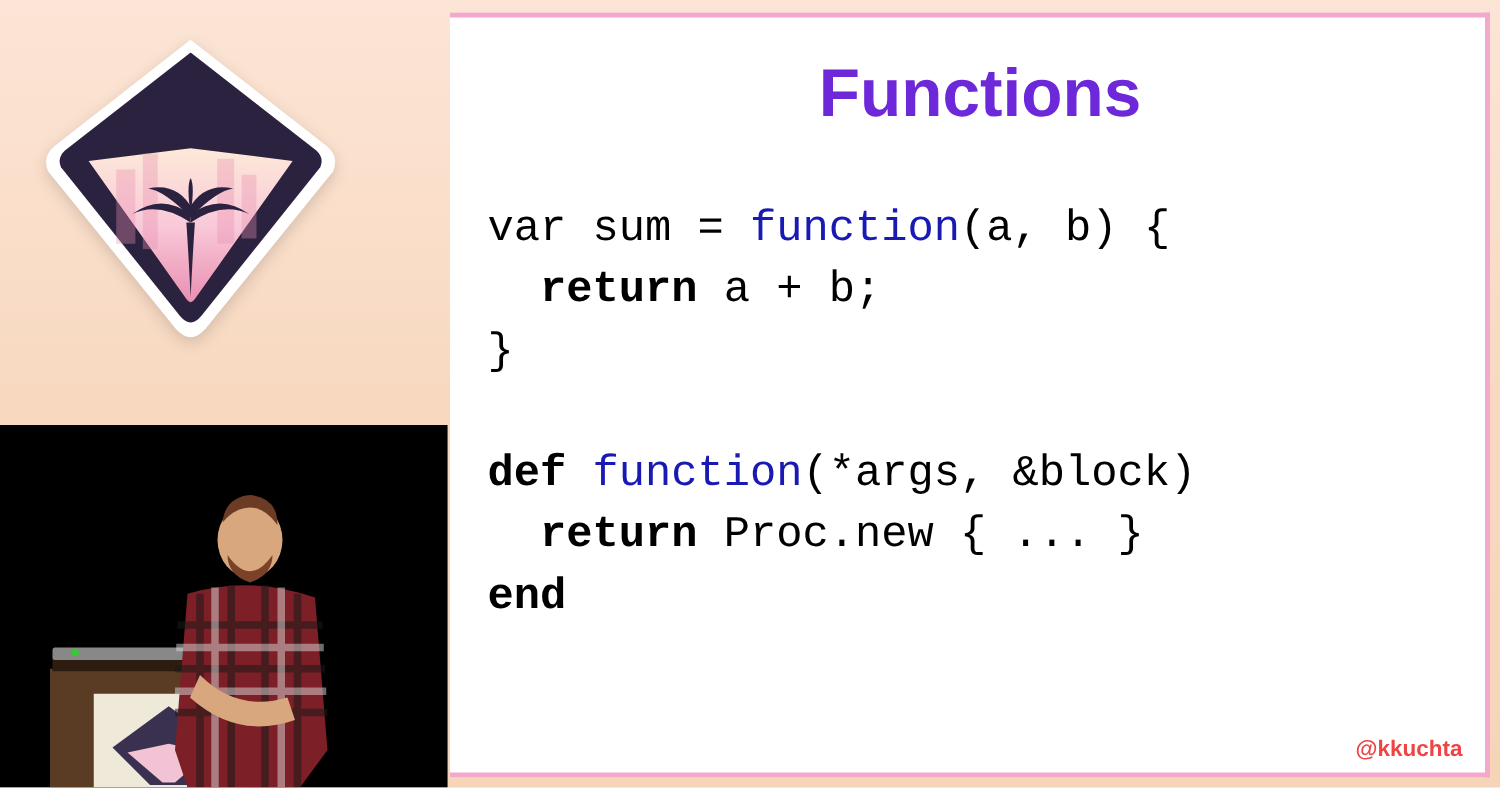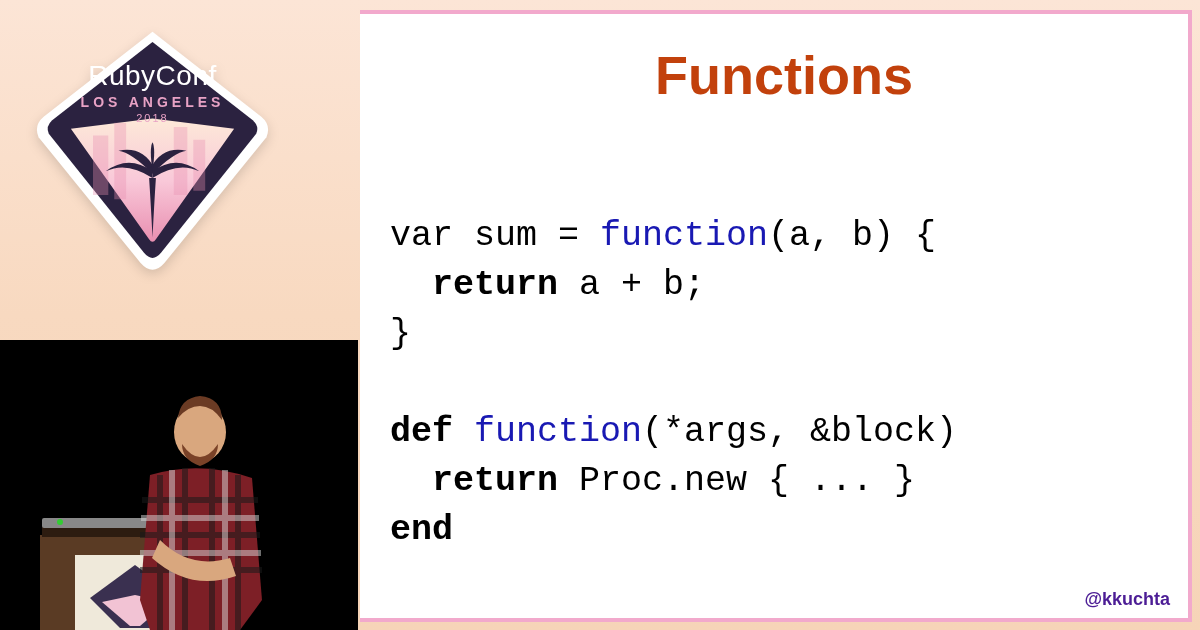--- a/index.html
+++ b/index.html
@@ -59,40 +59,40 @@
     width: 832px; height: 612px;
     background: #fff;
     border: 4px solid #f2a9cc;
     border-left: none;
     padding: 30px 10px 10px 30px;
   }
   .slide-title {
     text-align: center;
     font-size: 54px;
     font-weight: 700;
-    margin-bottom: 106px;
-    color: #c2410c;
+    margin-bottom: 53px;
+    color: #6d28d9;
   }
   .code {
     font-family: 'Menlo', 'Consolas', 'Courier New', monospace;
     font-size: 35px;
     line-height: 1.4;
     color: #000;
     white-space: pre;
     margin-top: 45px;
   }
   .kw-blue { color: #1919b3; }
   .kw-bold { font-weight: 700; }
 
   .handle {
     position: absolute;
     bottom: 8px; right: 18px;
     font-size: 18px;
     font-weight: 700;
-    color: #4c1d95;
+    color: #ef4444;
   }
 </style>
 </head>
 <body>
 
 <div class="badge-wrap">
   <div class="diamond">
     <svg viewBox="0 0 300 300">
 
       <path d="M150 8 L278 108 Q290 118 284 132 L164 280 Q150 296 136 280 L16 132 Q10 118 22 108 Z" fill="#fff"></path>
@@ -117,25 +117,20 @@
 
       <g fill="#2b2240">
         <path d="M150 250 Q148 210 146 180 L154 180 Q152 210 150 250 Z"></path>
         <path d="M150 180 Q120 160 95 172 Q122 152 150 172 Z"></path>
         <path d="M150 180 Q180 160 205 172 Q178 152 150 172 Z"></path>
         <path d="M150 175 Q125 150 110 148 Q138 142 152 168 Z"></path>
         <path d="M150 175 Q175 150 190 148 Q162 142 148 168 Z"></path>
         <path d="M150 172 Q146 145 150 138 Q154 145 150 172 Z"></path>
       </g>
     </svg>
-    <div class="badge-text">
-      <div class="badge-title">RubyConf</div>
-      <div class="badge-sub">LOS ANGELES</div>
-      <div class="badge-year">2018</div>
-    </div>
   </div>
 </div>
 
 <div class="speaker-box">
   <svg viewBox="0 0 358 290">
     <rect width="358" height="290" fill="#000"></rect>
 
     <rect x="40" y="195" width="190" height="95" fill="#5a3b24"></rect>
     <rect x="42" y="185" width="186" height="12" fill="#2d1c10"></rect>
 

